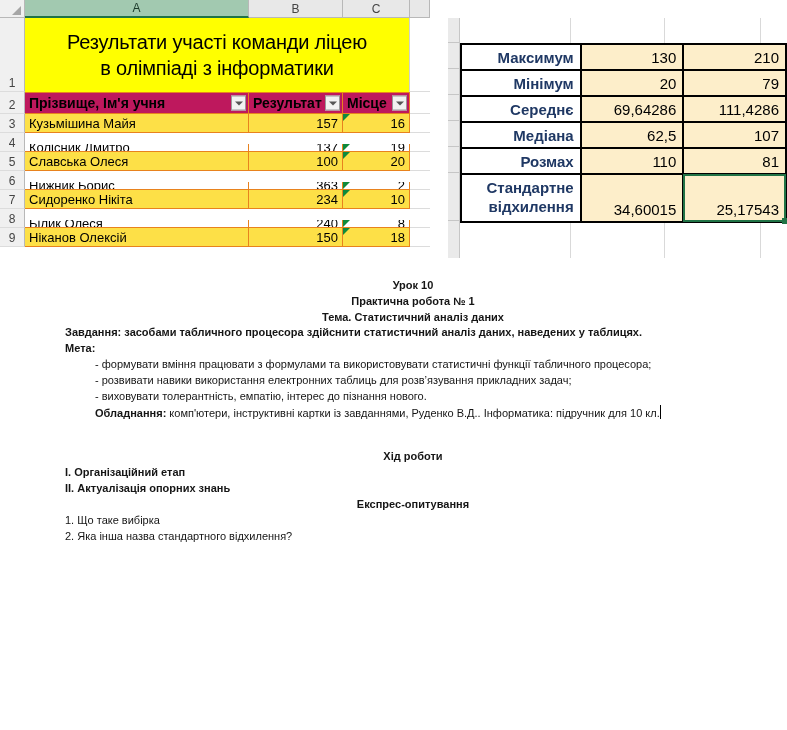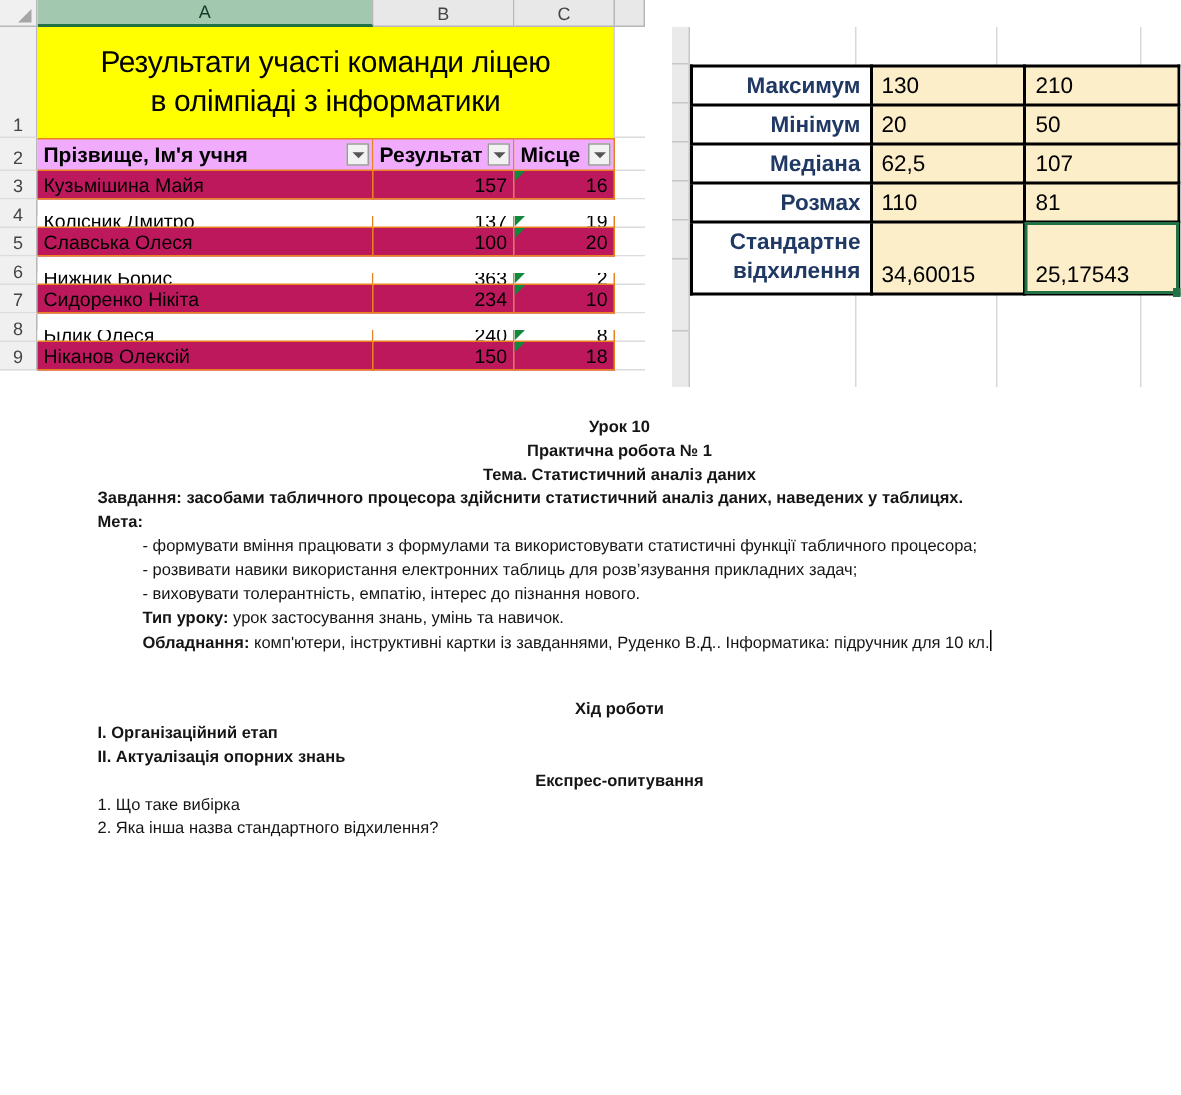--- a/index.html
+++ b/index.html
@@ -86,21 +86,21 @@
     align-items: center; justify-content: center;
     font-size: 20px; font-weight: 400; line-height: 1.32;
     color: #000;
     letter-spacing: -0.2px;
   }
   .title-tail { width: 20px; background: #fff; border-bottom:1px solid #dcdcdc; box-sizing:border-box;}
 
   
   #row2 { height: 22px; }
   .fcell {
-    background: #f0abfc;
+    background: #be185d;
     border: 1px solid #e8821e;
     border-left: none;
     box-sizing: border-box;
     display: flex; align-items: center;
     font-size: 14px; font-weight: bold;
     padding-left: 4px;
     position: relative;
     overflow: hidden;
     white-space: nowrap;
   }
@@ -133,21 +133,21 @@
     font-size: 13px;
     display: flex; align-items: center;
     padding: 0 4px;
     position: relative;
     overflow: hidden;
     white-space: nowrap;
   }
   .dcell.a { width: 224px; justify-content: flex-start; }
   .dcell.b { width: 94px; justify-content: flex-end; }
   .dcell.c { width: 67px; justify-content: flex-end; }
-  .band-on  { background: #be185d; }
+  .band-on  { background: #fde047; }
   .band-off { background: #ffffff; margin-top: 11px; }
   .errtri::before {
     content: "";
     position: absolute; left: 0; top: 0;
     width: 0; height: 0;
     border-left: 7px solid #0f8a3c;
     border-bottom: 7px solid transparent;
   }
   .tail {
     width: 20px; background: #fff;
@@ -195,21 +195,21 @@
   .stats td.lbl {
     background: #ffffff;
     color: #1f3864;
     font-weight: bold;
     text-align: right;
     width: 122px;
   }
   .stats td.val {
     background: #fdeeca;
     color: #000;
-    text-align: left;
+    text-align: right;
     width: 106px;
     font-weight: 400;
   }
   .stats tr.tall td { height: 48px; vertical-align: bottom; padding-bottom: 3px; }
   .stats tr.tall td.lbl {
     white-space: normal;
     line-height: 1.25;
     vertical-align: middle;
     padding-bottom: 0;
   }
@@ -369,21 +369,26 @@
   <table class="stats">
     <tbody>
         <tr>
       <td class="lbl">Максимум</td>
       <td class="val">130</td>
       <td class="val">210</td>
     </tr>
     <tr>
       <td class="lbl">Мінімум</td>
       <td class="val">20</td>
-      <td class="val">50</td>
+      <td class="val">79</td>
+    </tr>
+    <tr>
+      <td class="lbl">Середнє</td>
+      <td class="val">69,64286</td>
+      <td class="val">111,4286</td>
     </tr>
     <tr>
       <td class="lbl">Медіана</td>
       <td class="val">62,5</td>
       <td class="val">107</td>
     </tr>
     <tr>
       <td class="lbl">Розмах</td>
       <td class="val">110</td>
       <td class="val">81</td>
@@ -405,21 +410,20 @@
   <div class="dc">Тема. Статистичний аналіз даних</div>
 
   <div class="dj"><b class="bb">Завдання:</b><b class="bb"> засобами табличного процесора здійснити статистичний аналіз даних, наведених у таблицях.</b></div>
 
   <div class="dl"><b class="bb">Мета:</b></div>
 
   <div class="dj ind">- формувати вміння працювати з формулами та використовувати статистичні функції табличного процесора;</div>
   <div class="dj ind">- розвивати навики використання електронних таблиць для розв’язування прикладних задач;</div>
   <div class="dl ind">- виховувати толерантність, емпатію,  інтерес до пізнання нового.</div>
 
-  <div class="dj ind"><b class="bb">Тип уроку:</b><span> урок застосування знань, умінь та навичок.</span></div>
 
   <div class="dj ind"><b class="bb">Обладнання:</b><span> комп'ютери, інструктивні картки із завданнями, Руденко В.Д.. Інформатика: підручник для 10 кл.</span><span class="caret"></span></div>
 
   <div class="spacer"></div>
   <div class="spacer"></div>
 
   <div class="dc">Хід роботи</div>
   <div class="dl"><b class="bb">І. Організаційний етап</b></div>
   <div class="dl"><b class="bb">ІІ.  Актуалізація опорних знань</b></div>
   <div class="dc">Експрес-опитування</div>

